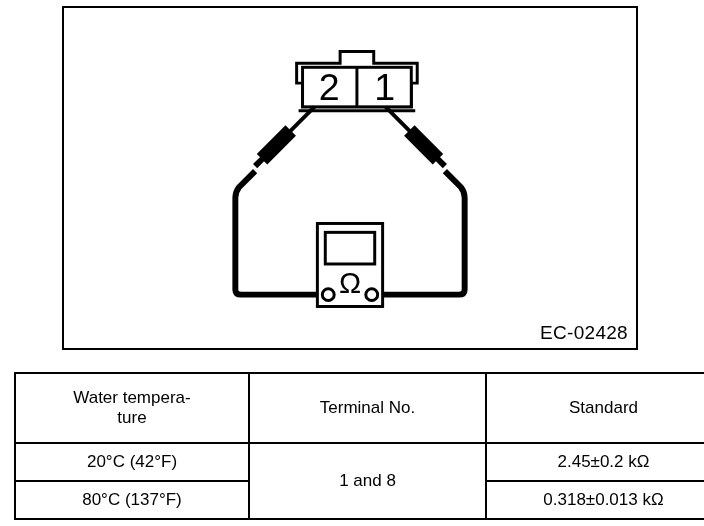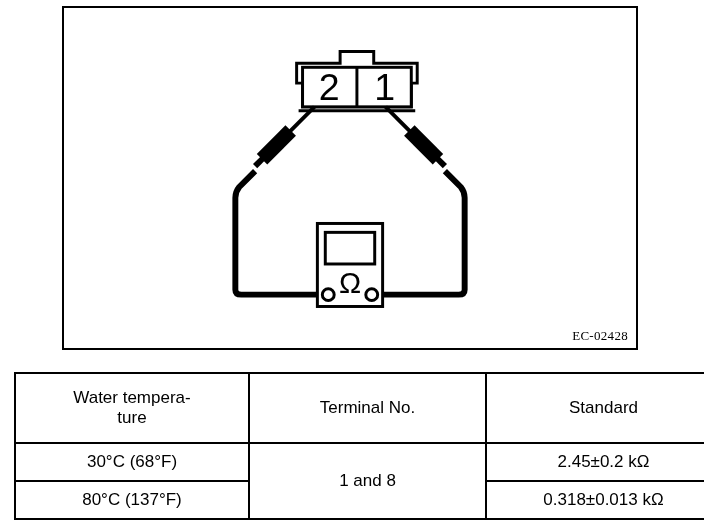--- a/index.html
+++ b/index.html
@@ -34,24 +34,23 @@
     top: 0;
     width: 100%;
     height: 100%;
     display: block;
   }
 
   #figure-id {
     position: absolute;
     right: 8px;
     bottom: 4px;
-    font-size: 13px;
+    font-size: 19px;
     letter-spacing: 0.3px;
     white-space: nowrap;
-    font-family: Liberation Serif, serif;
   }
 
   
   #spec-table {
     position: absolute;
     left: 14px;
     top: 372px;
     width: 676px;
     border-collapse: collapse;
     table-layout: fixed;
@@ -143,21 +142,21 @@
       <td class="col-temp">
         <span class="hdr-wrap">Water tempera-</span>
         <span class="hdr-wrap">ture</span>
       </td>
       <td class="col-term">Terminal No.</td>
       <td class="col-std">Standard</td>
     </tr>
   </thead>
   <tbody>
     <tr>
-      <td>30°C (68°F)</td>
+      <td>20°C (42°F)</td>
       <td rowspan="2">1 and 8</td>
       <td>2.45±0.2 kΩ</td>
     </tr>
     <tr>
       <td>80°C (137°F)</td>
       <td>0.318±0.013 kΩ</td>
     </tr>
   </tbody>
 </table>
 

